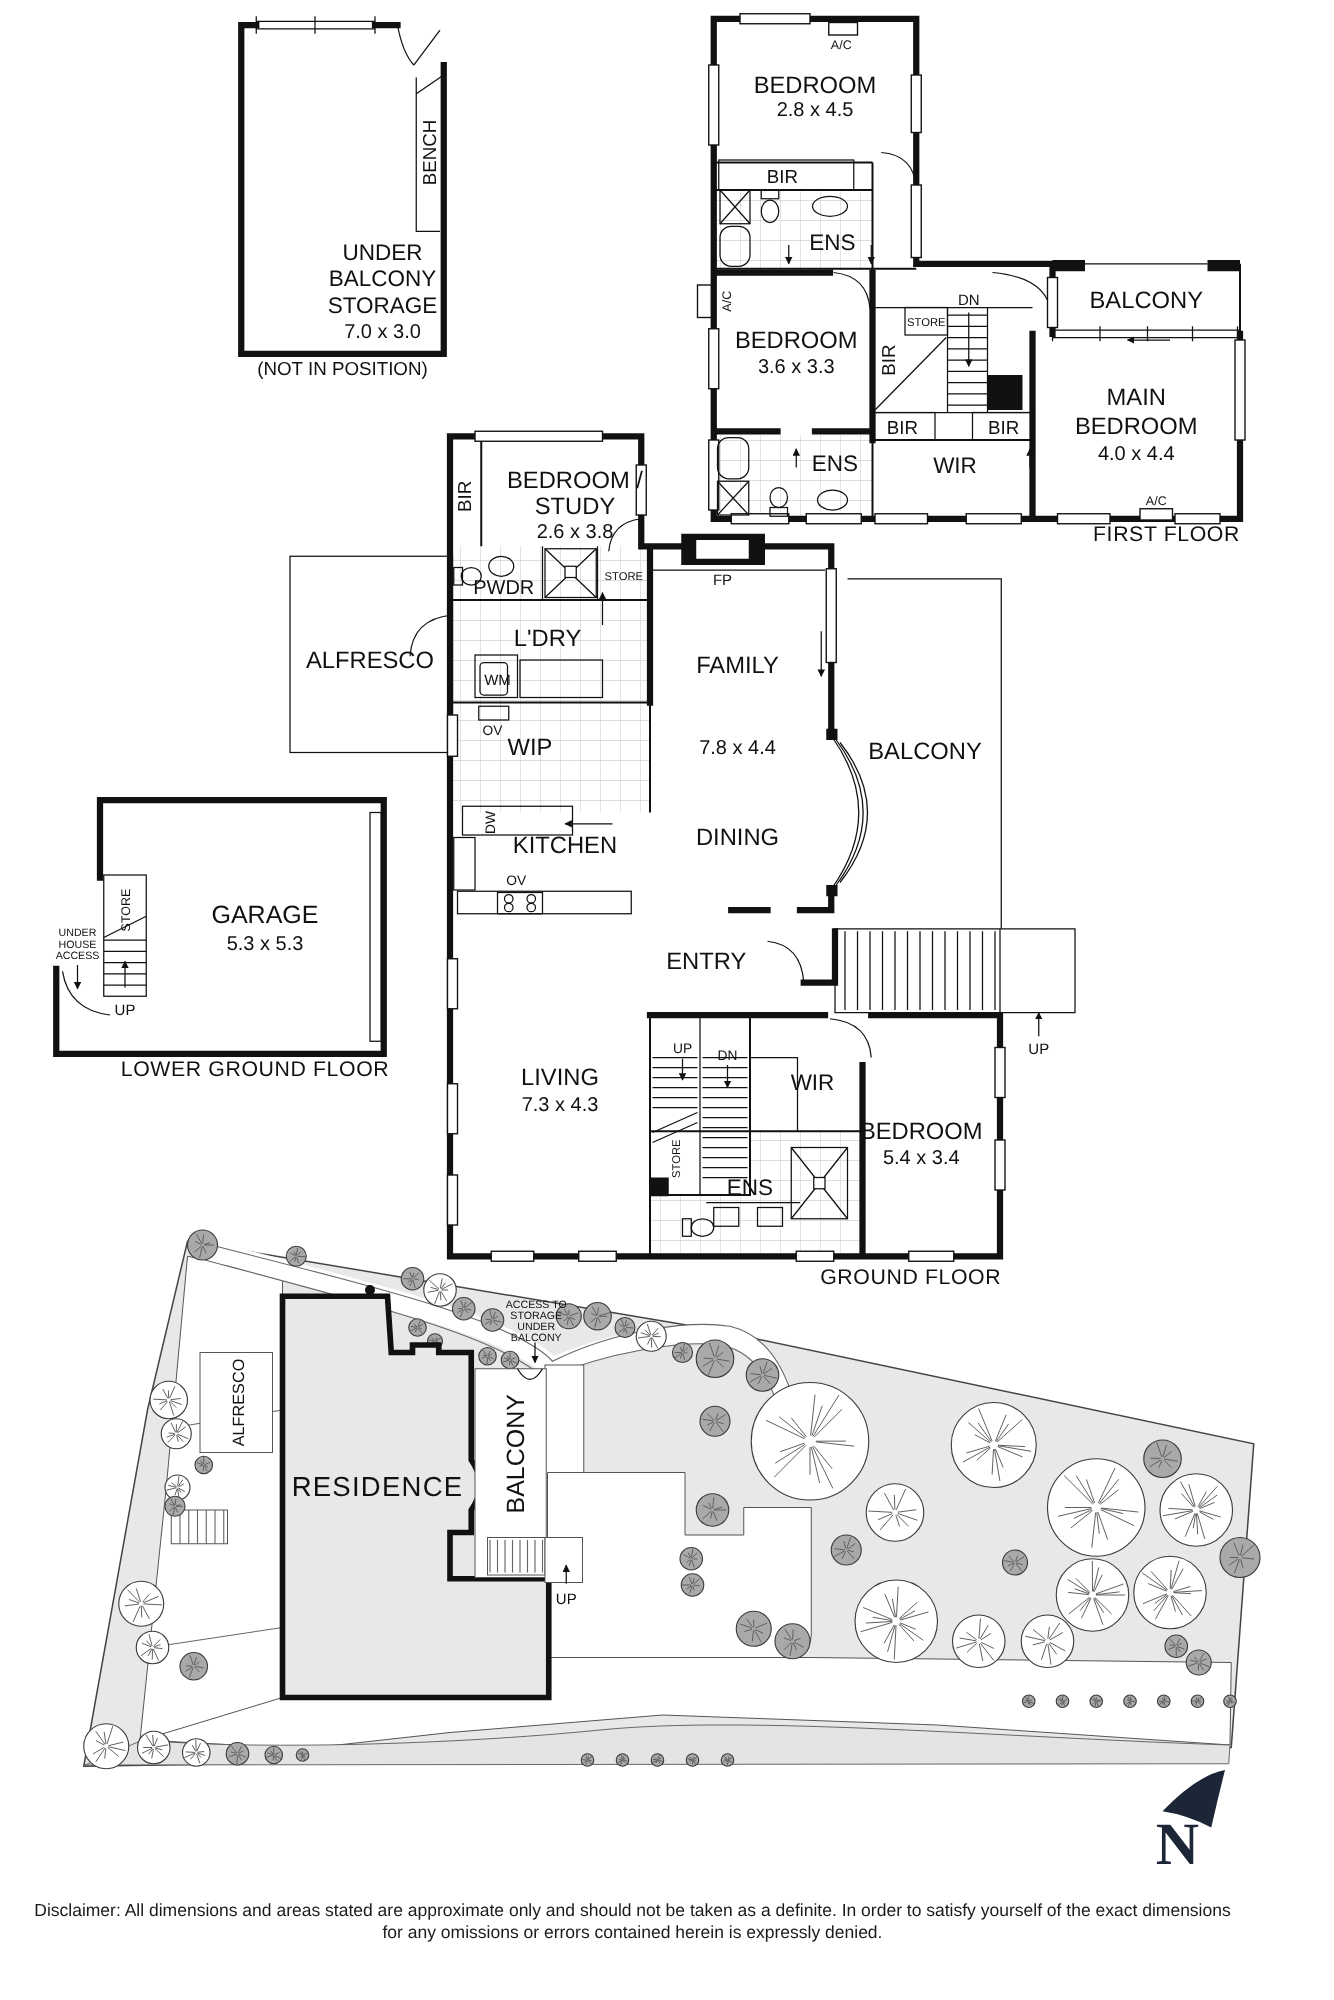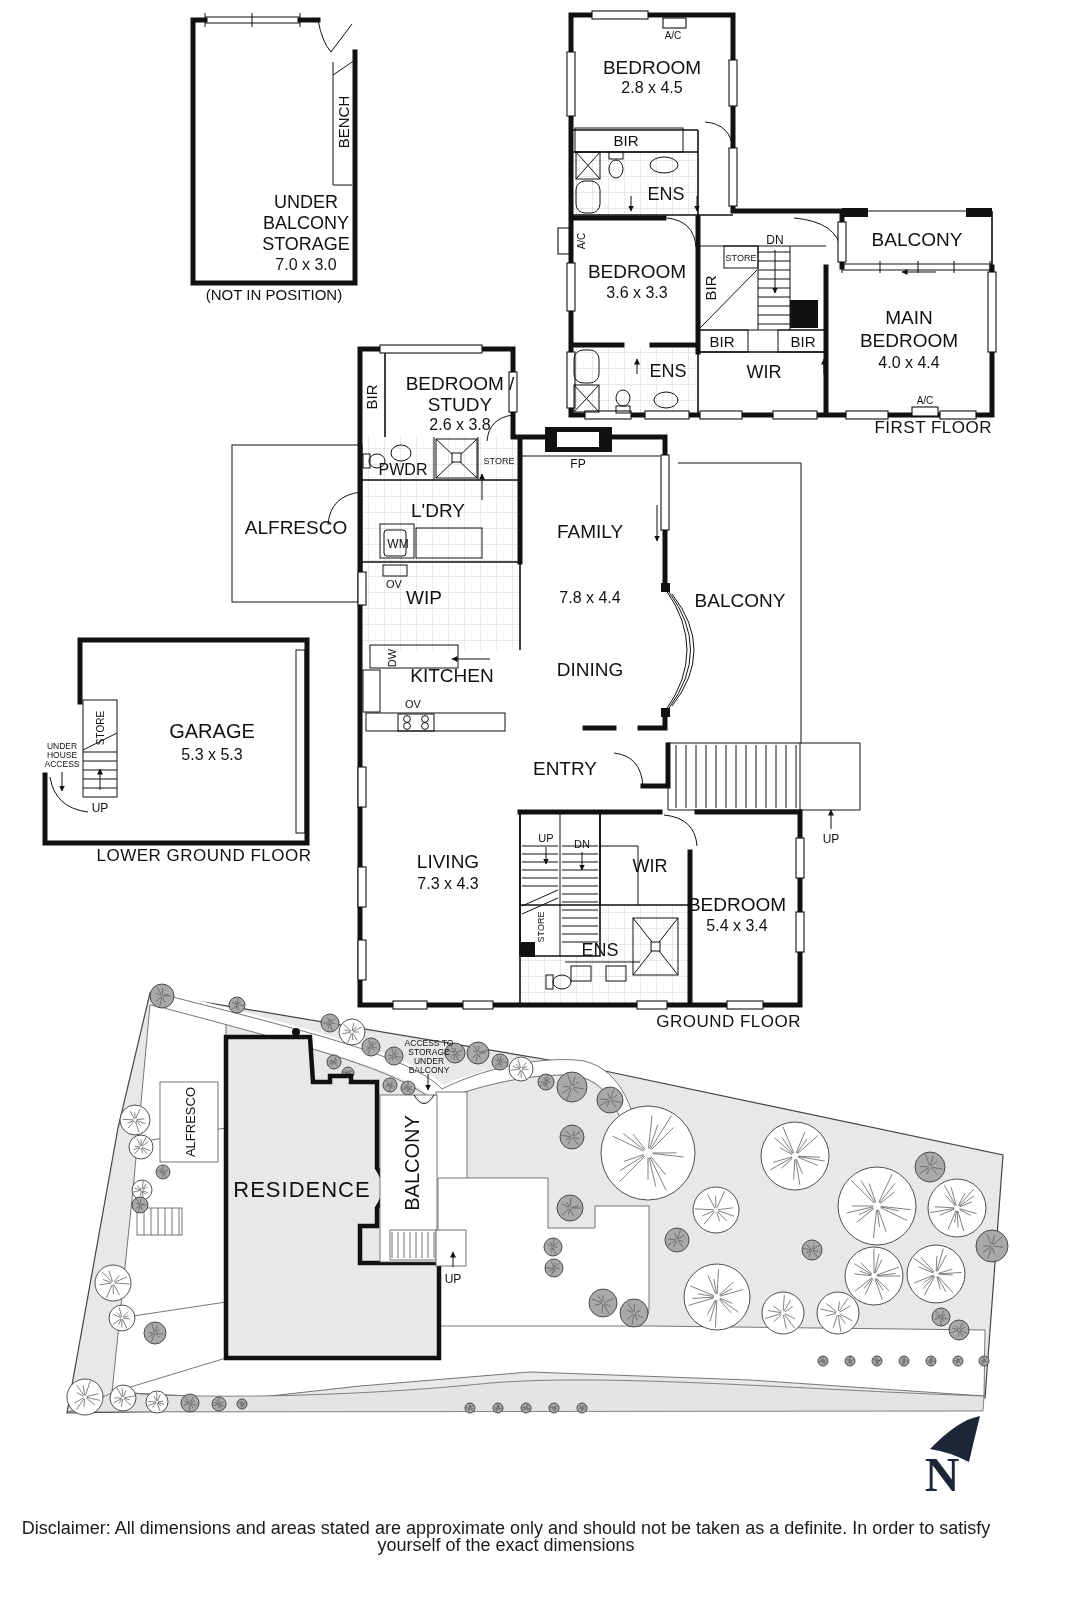--- a/index.html
+++ b/index.html
@@ -23,21 +23,21 @@
   .f9{font-size:9px}
   .f85{font-size:8.5px}
   .w5{stroke:#111;stroke-width:5;fill:none;stroke-linecap:square}
   .t2{stroke:#111;stroke-width:1.6;fill:none}
   .t{stroke:#111;stroke-width:1;fill:none}
   .tg{stroke:#666;stroke-width:.9;fill:none}
   .win{fill:#fff;stroke:#111;stroke-width:1.1}
   .blk{fill:#111;stroke:none}
   .whitefill{fill:#fff;stroke:#555;stroke-width:.8}
   .disclaimer{position:absolute;left:0;top:1520px;width:1012px;text-align:center;
-      font-size:18px;line-height:17px;color:#1a1a1a;}
+      font-size:14px;line-height:17px;color:#1a1a1a;}
 </style>
 </head>
 <body>
 
 <div id="page">
 <svg width="1067" height="1600" viewBox="0 0 1067 1600">
 <defs>
   <marker id="ah" markerWidth="7" markerHeight="7" refX="5.5" refY="3" orient="auto">
     <path d="M0,0L6,3L0,6Z" fill="#111"></path>
   </marker>
@@ -1124,14 +1124,15 @@
 </g>
 
 <g>
   <path d="M930,1449Q958,1420 980,1416Q974,1440 969,1462Q950,1452 930,1449Z" fill="#1c2636"></path>
   <text x="942" y="1491" text-anchor="middle" style="font-family:'Liberation Serif','DejaVu Serif',serif;font-size:48px;font-weight:bold;fill:#1c2636">N</text>
 </g>
 </svg>
 
 <div class="disclaimer">
   <div>Disclaimer: All dimensions and areas stated are approximate only and should not be taken as a definite. In order to satisfy yourself of the exact dimensions</div>
+  <div>for any omissions or errors contained herein is expressly denied.</div>
 </div>
 </div>
 
 </body></html>

